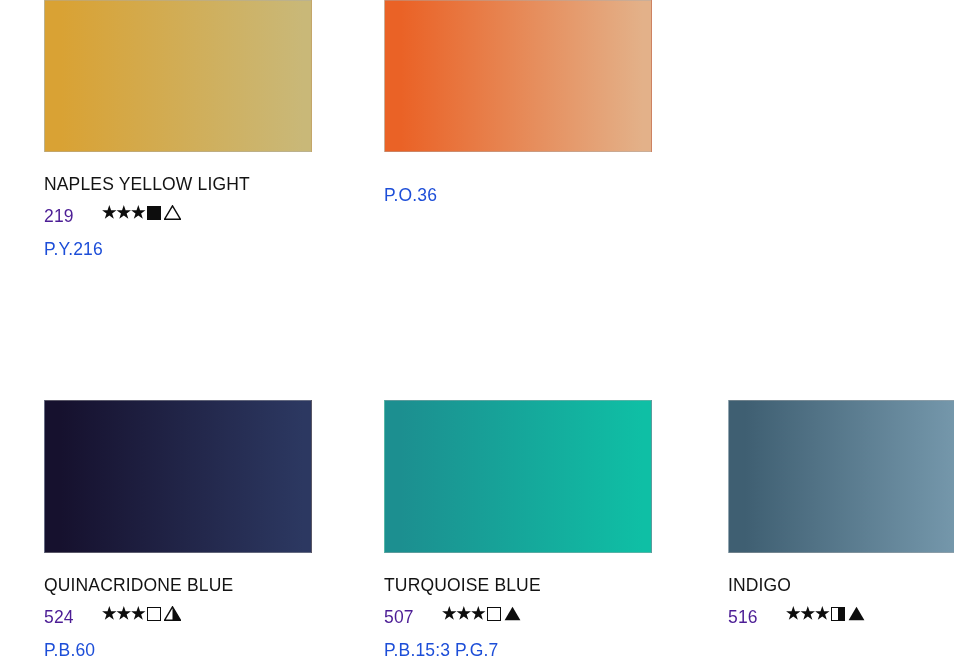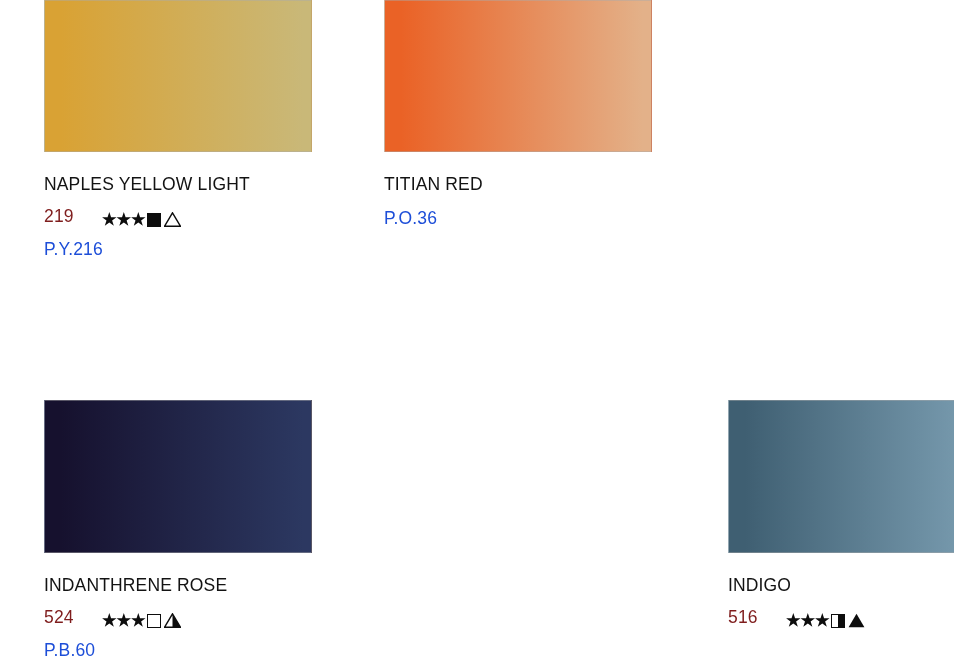--- a/index.html
+++ b/index.html
@@ -53,24 +53,24 @@
     letter-spacing: 0.15px;
     font-weight: 400;
     color: #131313;
     margin: 0;
     white-space: pre-line;
   }
 
   .code-row {
     margin-top: 9px;
     display: flex;
-    align-items: flex-end;
+    align-items: flex-start;
     font-size: 17.5px;
     line-height: 22px;
-    color: #7f1d1d;
+    color: #4c1d95;
     gap: 20px;
   }
   .code-number {
     margin-right: 8px;
     letter-spacing: 0.2px;
   }
 
   .rating-symbols {
     display: flex;
     align-items: center;
@@ -148,46 +148,66 @@
               </svg>
             </span>
           </span>
         </div>
         <div class="pigment-code">P.Y.216</div>
       </div>
     </div>
     <div class="swatch-cell col-2 row-1">
       <div class="swatch-chip" style="background: linear-gradient(to right, rgb(234, 98, 38) 0%, rgb(234, 98, 38) 6%, rgb(227, 177, 137) 97%, rgb(227, 177, 137) 100%);"></div>
       <div class="swatch-info">
-        <div class="pigment-name">TITIAN RED</div>
         <div class="pigment-code">P.O.36</div>
       </div>
     </div>
     <div class="swatch-cell col-1 row-2">
       <div class="swatch-chip" style="background: linear-gradient(to right, rgb(22, 17, 46) 0%, rgb(22, 17, 46) 6%, rgb(44, 56, 97) 97%, rgb(44, 56, 97) 100%);"></div>
       <div class="swatch-info">
-        <div class="pigment-name">INDANTHRENE ROSE</div>
+        <div class="pigment-name">QUINACRIDONE BLUE</div>
         <div class="code-row">
           <span class="code-number">524</span>
           <span class="rating-symbols">
             <span class="sym sym-star"></span>
             <span class="sym sym-star"></span>
             <span class="sym sym-star"></span>
             <span class="sym sym-square"></span>
             <span class="sym sym-tri">
               <svg width="17" height="15" viewBox="0 0 17 15">
                 <polygon points="8.5,0.8 16.4,14.2 8.5,14.2" fill="#0d0d0d"></polygon>
                 <polygon points="8.5,0.8 16.4,14.2 0.6,14.2" fill="none" stroke="#0d0d0d" stroke-width="1.4"></polygon>
               </svg>
             </span>
           </span>
         </div>
         <div class="pigment-code">P.B.60</div>
       </div>
     </div>
+    <div class="swatch-cell col-2 row-2">
+      <div class="swatch-chip" style="background: linear-gradient(to right, rgb(28, 143, 144) 0%, rgb(28, 143, 144) 6%, rgb(15, 191, 165) 97%, rgb(15, 191, 165) 100%);"></div>
+      <div class="swatch-info">
+        <div class="pigment-name">TURQUOISE BLUE</div>
+        <div class="code-row">
+          <span class="code-number">507</span>
+          <span class="rating-symbols">
+            <span class="sym sym-star"></span>
+            <span class="sym sym-star"></span>
+            <span class="sym sym-star"></span>
+            <span class="sym sym-square"></span>
+            <span class="sym sym-tri">
+              <svg width="17" height="15" viewBox="0 0 17 15">
+                <polygon points="8.5,0.8 16.4,14.2 0.6,14.2" fill="#0d0d0d"></polygon>
+              </svg>
+            </span>
+          </span>
+        </div>
+        <div class="pigment-code">P.B.15:3 P.G.7</div>
+      </div>
+    </div>
     <div class="swatch-cell col-3 row-2">
       <div class="swatch-chip" style="background: linear-gradient(to right, rgb(63, 95, 114) 0%, rgb(63, 95, 114) 6%, rgb(125, 160, 180) 97%, rgb(125, 160, 180) 100%);"></div>
       <div class="swatch-info">
         <div class="pigment-name">INDIGO</div>
         <div class="code-row">
           <span class="code-number">516</span>
           <span class="rating-symbols">
             <span class="sym sym-star"></span>
             <span class="sym sym-star"></span>
             <span class="sym sym-star"></span>

